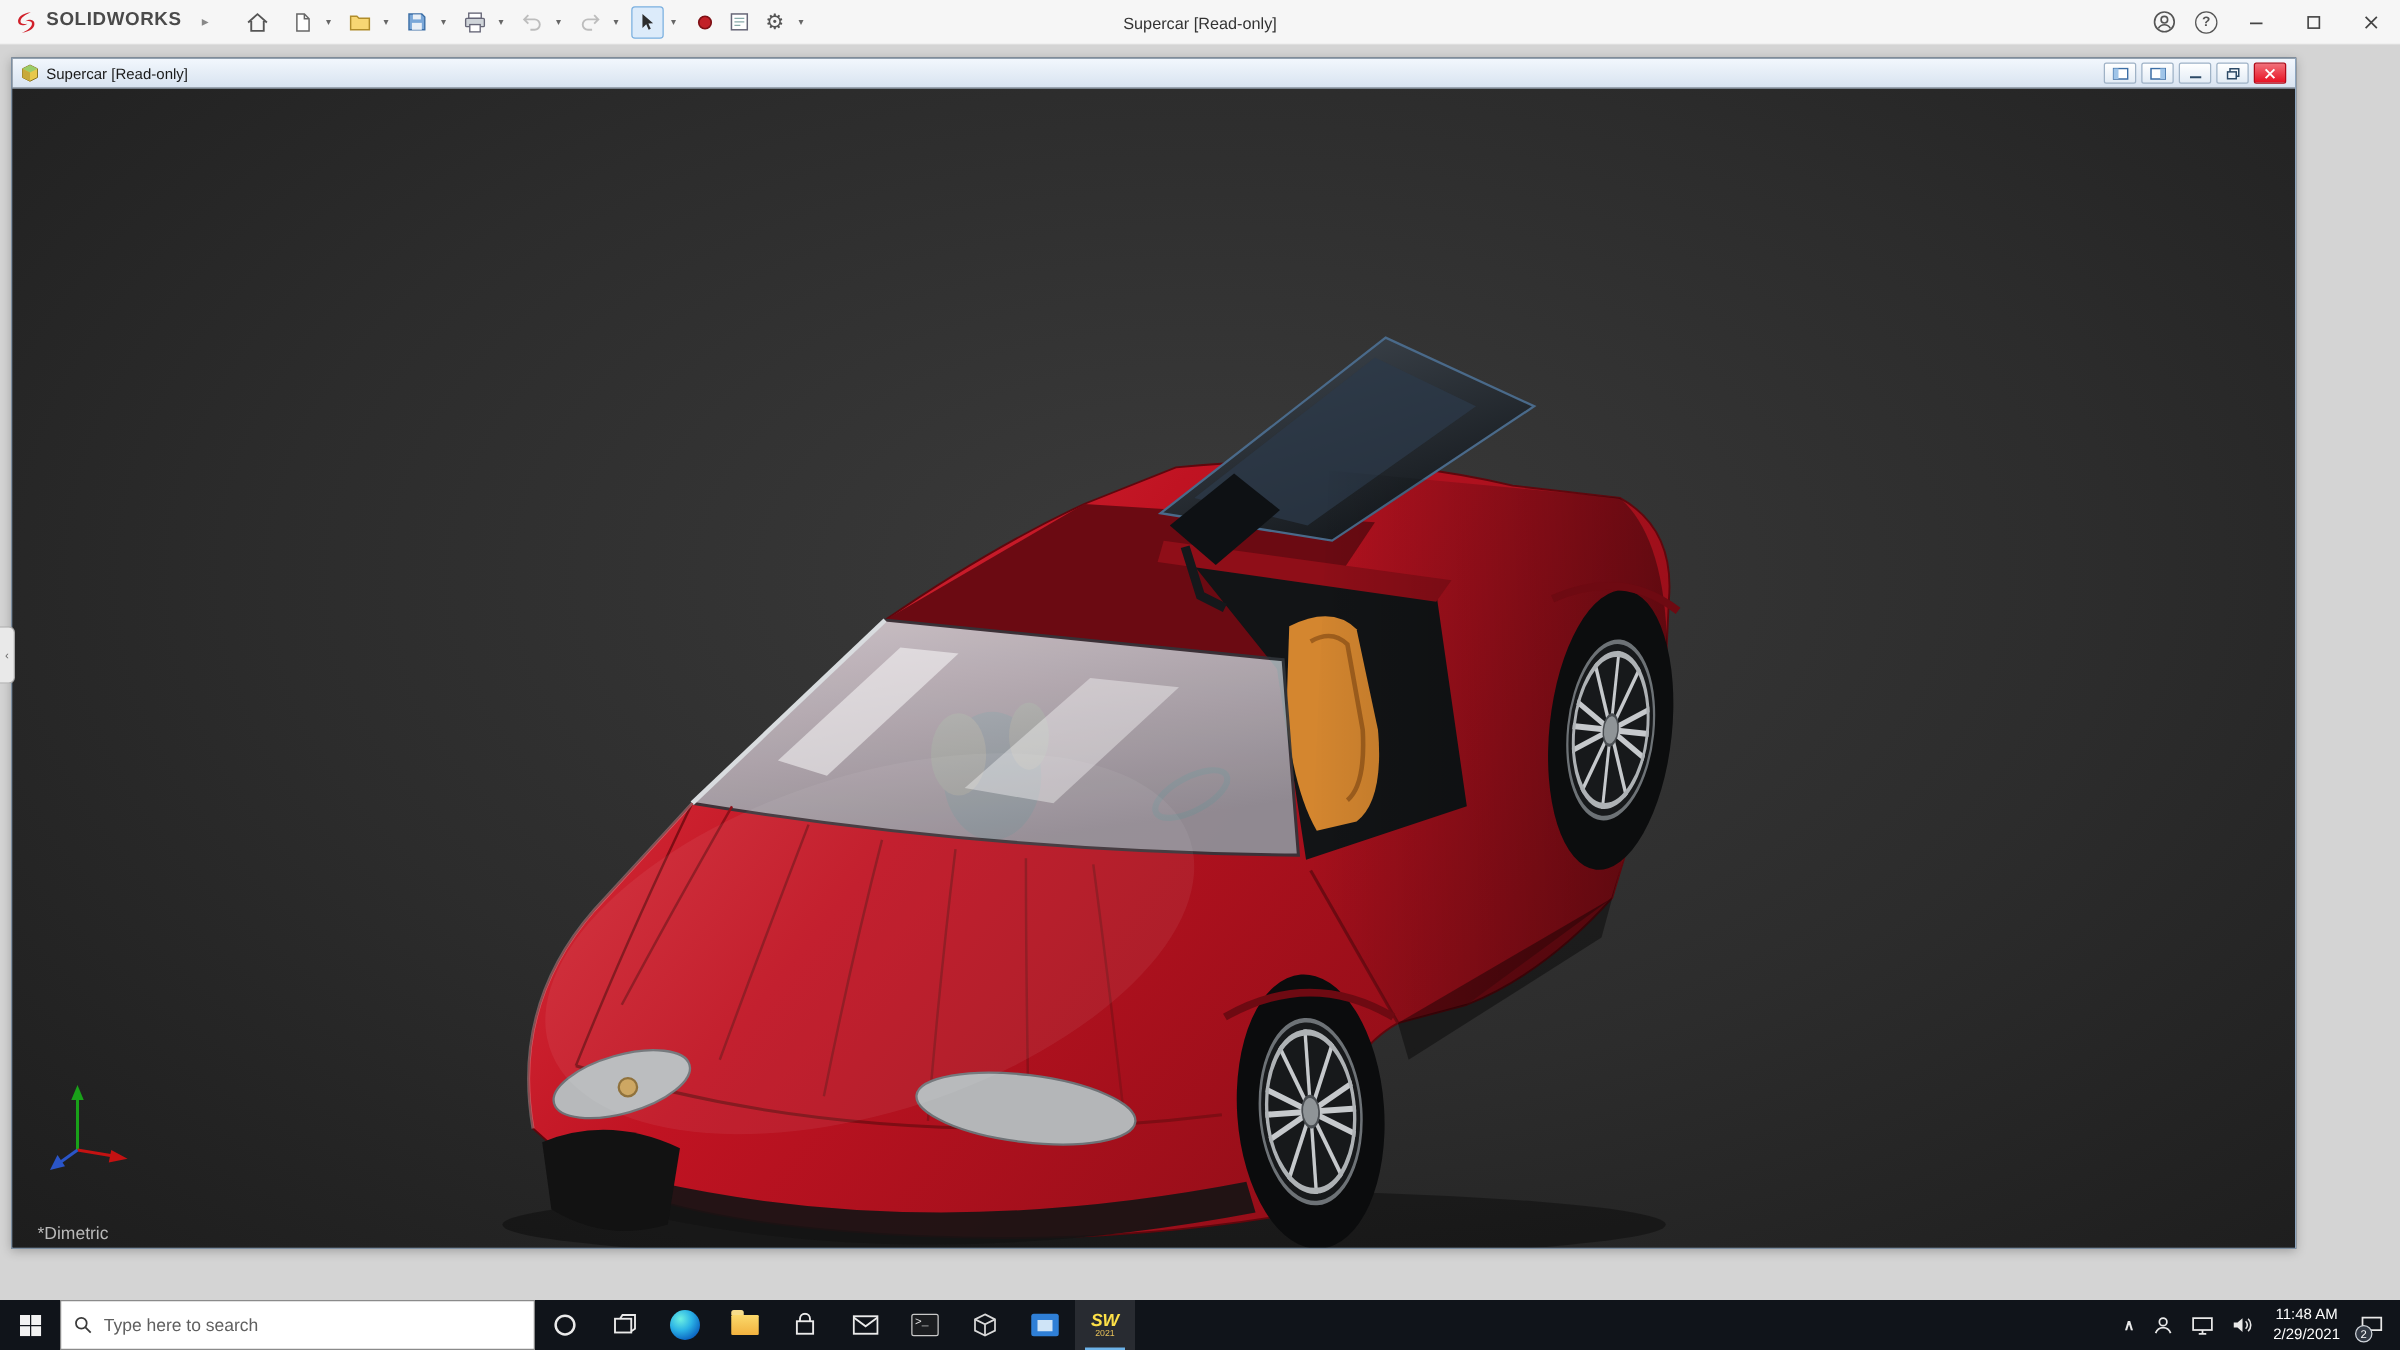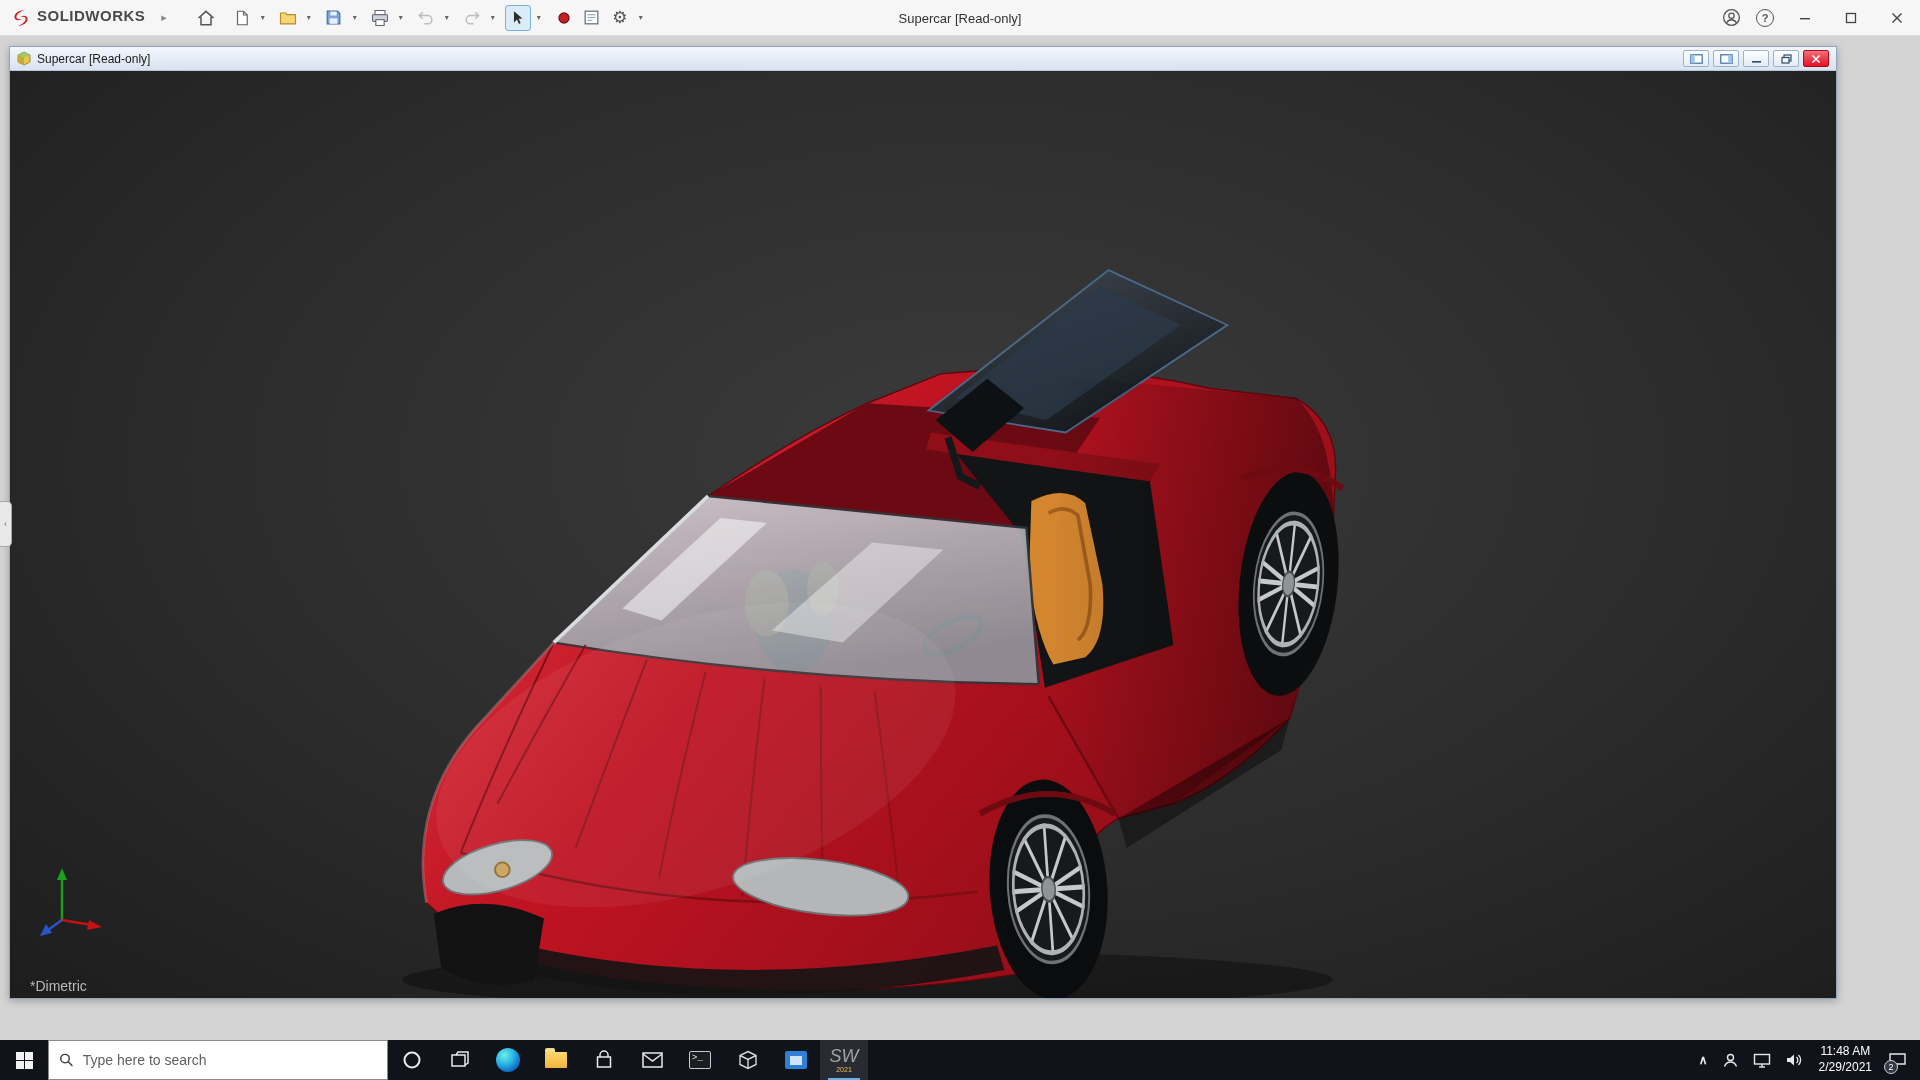--- a/index.html
+++ b/index.html
@@ -43,34 +43,34 @@
   .viewport { position:relative; flex:1 1 auto; overflow:hidden; background:radial-gradient(ellipse at 52% 42%, #3b3b3b 0%, #2c2c2c 55%, #1d1d1d 100%); }
   .viewport > svg.scene { position:absolute; inset:0; width:100%; height:100%; }
   .triad { position:absolute; left:22px; bottom:58px; width:78px; height:78px; }
   .view-label { position:absolute; left:20px; bottom:4px; font-size:14px; color:#b9b9b9; }
 
   .left-collapse-tab { position:absolute; left:0; top:464px; width:12px; height:46px; background:#e9e9e9; border:1px solid #a8a8a8; border-left:none; border-radius:0 5px 5px 0; display:flex; align-items:center; justify-content:center; font-size:9px; color:#666; cursor:pointer; z-index:4; }
 
   
   .taskbar { position:absolute; left:0; right:0; bottom:0; height:40px; background:#10141a; display:flex; align-items:stretch; z-index:10; }
   .tb-start { width:48px; display:flex; align-items:center; justify-content:center; cursor:pointer; }
-  .tb-search { width:340px; background:#ffffff; border:1px solid #8a8a8a; display:flex; align-items:center; padding:0 10px; gap:9px; }
+  .tb-search { width:380px; background:#ffffff; border:1px solid #8a8a8a; display:flex; align-items:center; padding:0 10px; gap:9px; }
   .tb-search input { border:none; outline:none; font-size:14px; color:#444; width:100%; font-family:"Liberation Sans",sans-serif; background:transparent; }
   .tb-search input::placeholder { color:#5f5f5f; opacity:1; }
   .task-slot { width:48px; display:flex; align-items:center; justify-content:center; cursor:pointer; position:relative; }
   .task-slot.running { background:rgba(255,255,255,.10); }
   .task-slot.running::after { content:""; position:absolute; bottom:0; left:8px; right:8px; height:2px; background:#6cb2e8; }
   .edge-circle { width:24px; height:24px; border-radius:50%; background:radial-gradient(circle at 35% 30%, #6df0e2 0%, #2bb3e6 40%, #0d68c3 75%, #0a54a8 100%); }
   .folder-icon { width:22px; height:16px; background:linear-gradient(#fbd96b,#f2b23f); border-radius:1px; position:relative; }
   .folder-icon::before { content:""; position:absolute; top:-4px; left:0; width:10px; height:4px; background:#f7dd8a; border-radius:2px 2px 0 0; }
   .cmd-icon { width:22px; height:18px; background:#1b1d20; border:1px solid #c9c9c9; border-radius:2px; color:#e8e8e8; font-size:9px; font-family:"Liberation Mono",monospace; display:flex; align-items:flex-start; padding:1px 2px; }
   .blueapp-icon { width:22px; height:18px; background:#2f7fd6; border-radius:2px; display:flex; align-items:center; justify-content:center; }
   .blueapp-icon i { display:block; width:12px; height:9px; background:#cfe4f7; }
   .sw-icon { display:flex; flex-direction:column; align-items:center; line-height:1; }
-  .sw-icon .sw { color:#a3a3a3; font-weight:normal; font-style:italic; font-size:18px; }
+  .sw-icon .sw { color:#fde047; font-weight:bold; font-style:italic; font-size:14px; }
   .sw-icon .yr { color:#e8c25a; font-size:7px; margin-top:1px; }
 
   .tray { margin-left:auto; display:flex; align-items:center; }
   .tray-item { height:40px; display:flex; align-items:center; justify-content:center; padding:0 7px; cursor:pointer; color:#e8e8e8; }
   .chevron-up { font-size:12px; font-weight:bold; }
   .clock { display:flex; flex-direction:column; align-items:center; justify-content:center; font-size:12px; color:#ffffff; line-height:1.3; padding:0 9px; }
   .notif-wrap { position:relative; }
   .notif-badge { position:absolute; left:3px; bottom:6px; min-width:14px; height:14px; border-radius:7px; background:#333a45; border:1px solid #cfd4da; color:#fff; font-size:9px; display:flex; align-items:center; justify-content:center; padding:0 2px; }
   .show-desktop { width:6px; border-left:1px solid #3a3f46; cursor:pointer; }
 </style>

